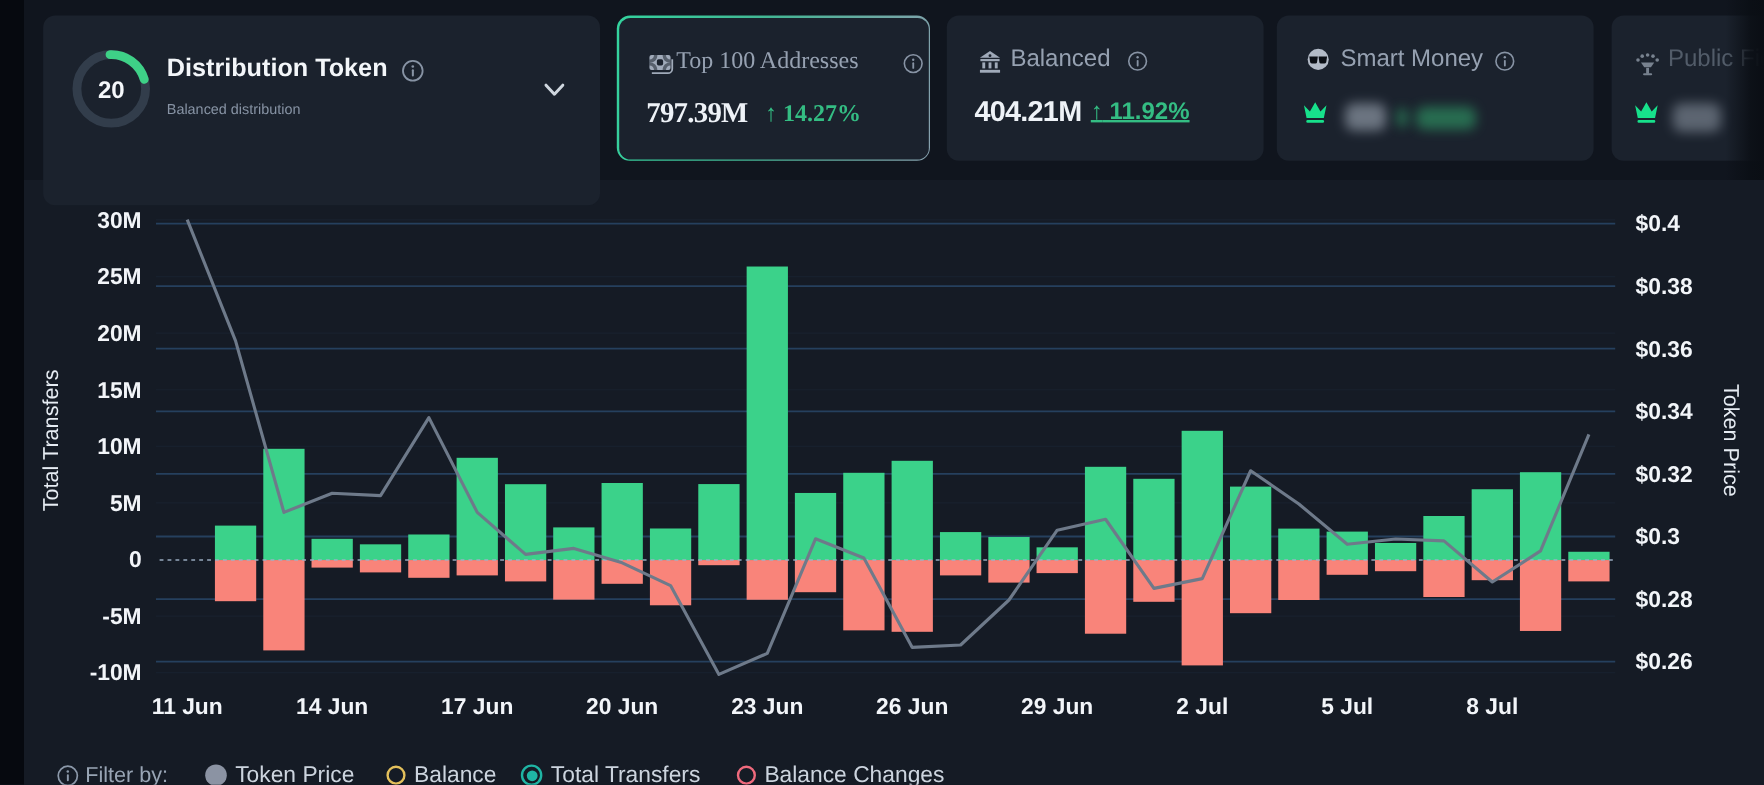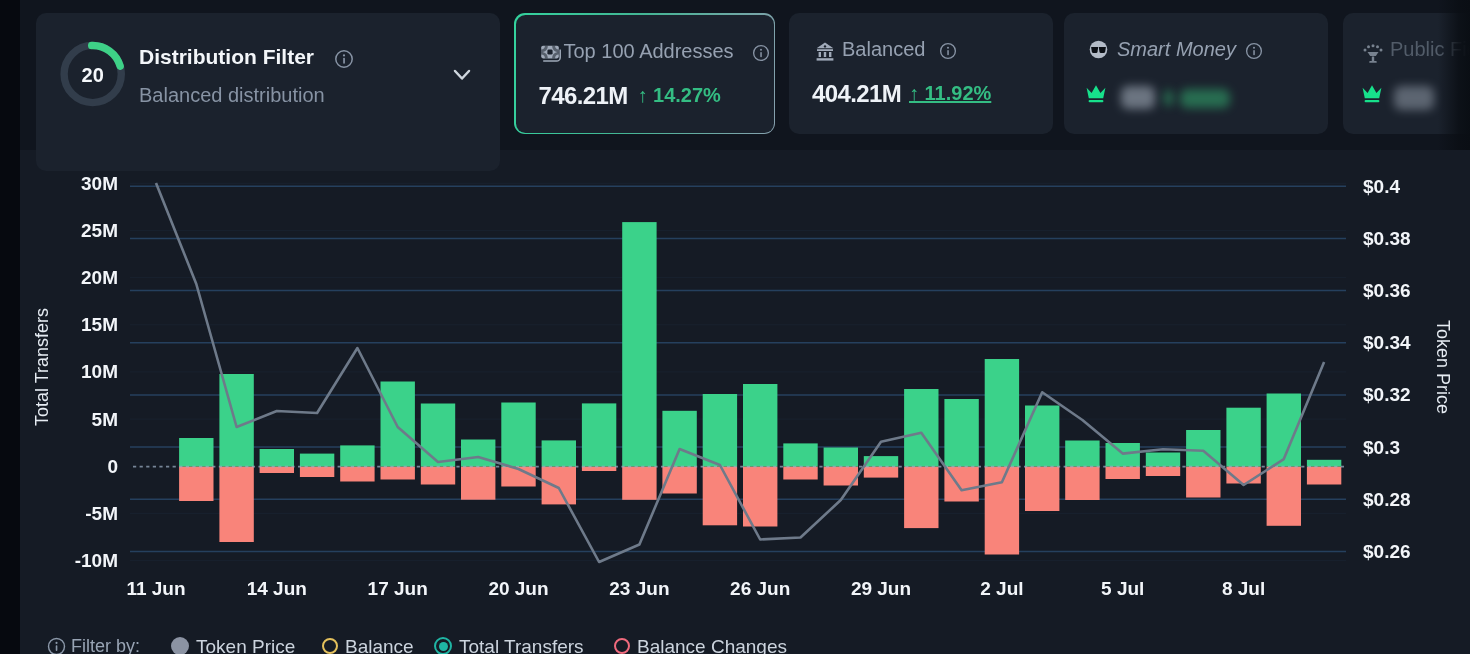--- a/index.html
+++ b/index.html
@@ -19,50 +19,50 @@
 <body>
 <div style="position:absolute;left:0;top:0;width:1470px;height:150px;background:#10151e;"></div>
 <div class="strip"></div>
 
 <div class="card" style="left:36px; width:464px; height:158px;">
   <svg width="76" height="76" style="position:absolute; left:19px; top:24px;" viewBox="0 0 76 76">
     <circle cx="37.7" cy="37" r="28.6" fill="none" stroke="#323d4b" stroke-width="7.4"></circle>
     <path d="M 36.7 8.5 A 28.6 28.6 0 0 1 65.2 29.1" fill="none" stroke="#3ed187" stroke-width="7.4" stroke-linecap="round"></path>
     <text x="37.7" y="44.5" text-anchor="middle" font-size="20" font-weight="bold" fill="#f5f8fb" font-family="Liberation Sans">20</text>
   </svg>
-  <div style="position:absolute; left:103px; top:32px; color:#f3f6f9; font-size:21px; font-weight:bold;">Distribution Filter</div>
+  <div style="position:absolute; left:103px; top:32px; color:#f3f6f9; font-size:21px; font-weight:bold;">Distribution Token</div>
   <svg width="20" height="20" style="position:absolute; left:298px; top:36px;" viewBox="0 0 20 20">
     <circle cx="10" cy="10" r="8.2" fill="none" stroke="#8793a4" stroke-width="1.5"></circle>
     <circle cx="10" cy="6.4" r="1.1" fill="#8793a4"></circle>
     <rect x="9.2" y="8.8" width="1.7" height="6" rx="0.8" fill="#8793a4"></rect>
   </svg>
-  <div style="position:absolute; left:103px; top:71px; color:#8793a4; font-size:20px;">Balanced distribution</div>
+  <div style="position:absolute; left:103px; top:71px; color:#8793a4; font-size:12px;">Balanced distribution</div>
   <svg width="20" height="14" style="position:absolute; left:416px; top:55px;" viewBox="0 0 20 14">
     <polyline points="3,3 10,10.5 17,3" fill="none" stroke="#cfd6de" stroke-width="2.5" stroke-linecap="round" stroke-linejoin="round"></polyline>
   </svg>
 </div>
 
 <div style="position:absolute; left:514px; top:13px; width:261px; height:121px; border-radius:11px; padding:1.5px; background:linear-gradient(100deg,#34d39e 0%,#43b694 45%,#87a0ae 100%);">
- <div style="width:100%; height:100%; background:#1b222d; border-radius:9.5px; position:relative;">
+ <div style="width:100%; height:100%; background:#1b222d; border-radius:9.5px; position:relative;font-family:Liberation Serif, serif;">
   <svg width="22" height="18" style="position:absolute; left:24px; top:29px;" viewBox="0 0 22 18">
     <rect x="1.2" y="1.8" width="17.6" height="12.6" rx="1.8" fill="#a0aab9"></rect>
     <rect x="7.4" y="5.4" width="5.2" height="5.2" rx="1.4" fill="#1b222d"></rect>
     <path d="M1.2 5.6 C3.4 5.6 5 4.2 5 1.8 L7.8 1.8 C7.8 5.8 5.2 8.2 1.2 8.2 Z" fill="#1b222d" opacity="0.55"></path>
     <path d="M18.8 5.6 C16.6 5.6 15 4.2 15 1.8 L12.2 1.8 C12.2 5.8 14.8 8.2 18.8 8.2 Z" fill="#1b222d" opacity="0.55"></path>
     <path d="M1.2 10.6 C3.4 10.6 5 12 5 14.4 L7.8 14.4 C7.8 10.4 5.2 8 1.2 8 Z" fill="#1b222d" opacity="0.55"></path>
     <path d="M18.8 10.6 C16.6 10.6 15 12 15 14.4 L12.2 14.4 C12.2 10.4 14.8 8 18.8 8 Z" fill="#1b222d" opacity="0.55"></path>
     <path d="M3.2 17 H16.6 A3.6 3.6 0 0 0 20.2 13.4 V5.4" stroke="#a0aab9" stroke-width="1.5" fill="none"></path>
   </svg>
   <div class="ctitle" style="position:absolute; left:48px; top:25px;">Top 100 Addresses</div>
   <svg width="18" height="18" style="position:absolute; left:236px; top:29px;" viewBox="0 0 20 20">
     <circle cx="10" cy="10" r="8.2" fill="none" stroke="#8793a4" stroke-width="1.5"></circle>
     <circle cx="10" cy="6.4" r="1.1" fill="#8793a4"></circle>
     <rect x="9.2" y="8.8" width="1.7" height="6" rx="0.8" fill="#8793a4"></rect>
   </svg>
-  <div class="cval" style="position:absolute; left:23px; top:67px;">746.21M</div>
+  <div class="cval" style="position:absolute; left:23px; top:67px;">797.39M</div>
   <div class="cpct" style="position:absolute; left:122px; top:69px;text-align:center;"><span style="font-weight:400;">↑</span>&nbsp;14.27%</div>
  </div>
 </div>
 
 <div class="card" style="left:789px; width:264px;">
   <svg width="18" height="20" style="position:absolute; left:27px; top:28px;" viewBox="0 0 18 20">
     <g fill="#a0aab9">
       <path d="M0.6 7.2 L9 1.6 L17.4 7.2 Z"></path>
       <rect x="1" y="8.2" width="16" height="1.8"></rect>
       <rect x="2.6" y="11" width="2.4" height="5"></rect>
@@ -81,21 +81,21 @@
   <div class="cval" style="position:absolute; left:23px; top:67px;">404.21M</div>
   <div class="cpct" style="position:absolute; left:120px; top:69px;text-decoration:underline;"><span style="font-weight:400;">↑</span>&nbsp;11.92%</div>
 </div>
 
 <div class="card" style="left:1064px; width:264px;">
   <svg width="19" height="19" style="position:absolute; left:25px; top:27px;" viewBox="0 0 19 19">
     <circle cx="9.5" cy="9.5" r="8.8" fill="#b3bbc7"></circle>
     <path d="M2.1 7 H9.2 L8.5 12.1 Q8.3 13 7.2 13 H4.4 Q3.2 13 2.8 11.8 Z" fill="#0b0f15"></path>
     <path d="M16.9 7 H9.8 L10.5 12.1 Q10.7 13 11.8 13 H14.6 Q15.8 13 16.2 11.8 Z" fill="#0b0f15"></path>
   </svg>
-  <div class="ctitle" style="position:absolute; left:53px; top:25px;font-style:italic;">Smart Money</div>
+  <div class="ctitle" style="position:absolute; left:53px; top:25px;">Smart Money</div>
   <svg width="18" height="18" style="position:absolute; left:181px; top:29px;" viewBox="0 0 20 20">
     <circle cx="10" cy="10" r="8.2" fill="none" stroke="#8793a4" stroke-width="1.5"></circle>
     <circle cx="10" cy="6.4" r="1.1" fill="#8793a4"></circle>
     <rect x="9.2" y="8.8" width="1.7" height="6" rx="0.8" fill="#8793a4"></rect>
   </svg>
   <svg width="22" height="20" style="position:absolute; left:21px; top:71px;" viewBox="0 0 22 20">
     <path d="M1.6 3.8 L6.6 9 L11 1.2 L15.4 9 L20.4 3.8 L18.2 14.3 H3.8 Z" fill="#17e18b"></path>
     <rect x="3.6" y="16" width="14.8" height="2.2" rx="1" fill="#17e18b"></rect>
   </svg>
   <div class="blur-w" style="left:57px; top:73px; width:34px; height:23px;"></div>

